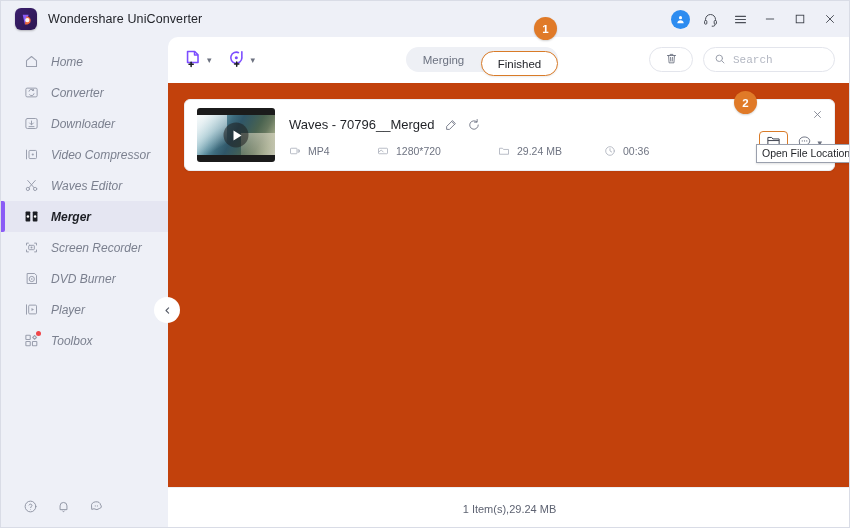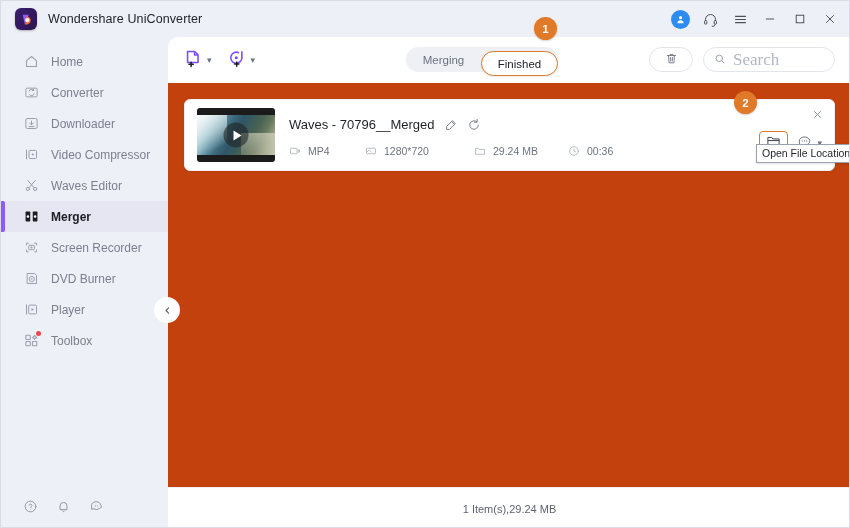--- a/index.html
+++ b/index.html
@@ -51,21 +51,21 @@
   }
   .nav { padding-top:9px; }
   .nav-item {
     position:relative; height:31px; display:flex; align-items:center;
     padding-left:22px; gap:12px; cursor:default;
   }
   .nav-item .ico {
     width:16px; height:16px; display:flex; align-items:center; justify-content:center;
     color:#9a9fae; flex:0 0 16px;
   }
-  .nav-item .lbl { font-size:12px; color:#7b808f; white-space:nowrap; }
+  .nav-item .lbl { font-size:12px; color:#7b808f; white-space:nowrap;font-style:italic; }
   .nav-item.active { background:#e5e6f2; }
   .nav-item.active::before {
     content:""; position:absolute; left:0; top:0; width:4px; height:31px;
     background:#8b5cf6; border-radius:0 2px 2px 0;
   }
   .nav-item.active .lbl { color:#1c1e24; font-weight:bold; }
   .nav-item.active .ico { color:#1c1e24; }
   .reddot {
     position:absolute; top:-2px; right:-2px; width:5px; height:5px;
     border-radius:50%; background:#f0464a;
@@ -121,22 +121,22 @@
   .trashbtn {
     width:44px; height:25px; border:1px solid #e3e5ec; border-radius:13px;
     display:flex; align-items:center; justify-content:center; color:#6b7080;
     background:#fff;
   }
   .searchbox {
     width:132px; height:25px; border:1px solid #e3e5ec; border-radius:13px;
     display:flex; align-items:center; padding-left:10px; gap:7px; background:#fff;
   }
   .searchbox input {
-    border:none; outline:none; font-size:17px; color:#2a2c33;
-    font-family:Liberation Serif, serif; width:86px; background:transparent;
+    border:none; outline:none; font-size:11px; color:#2a2c33;
+    font-family:Liberation Mono, monospace; width:86px; background:transparent;
   }
   .searchbox input::placeholder { color:#b3b7c2; }
 
   
   .content {
     position:absolute; left:0; top:46px; width:683px; height:404px;
     background:#c2410c; padding:16px;
   }
 
   
@@ -177,21 +177,21 @@
   .play::after {
     content:""; width:0; height:0; margin-left:2px;
     border-left:8px solid #ffffff;
     border-top:5.5px solid transparent; border-bottom:5.5px solid transparent;
   }
 
   .cardinfo { margin-left:14px; flex:1; }
   .row1 { display:flex; align-items:center; gap:9px; height:22px; }
   .fname { font-size:13px; color:#1f2126; }
   .row1 .ico { color:#6b7080; display:flex; align-items:center; }
-  .row2 { display:flex; align-items:center; gap:4px; margin-top:9px; }
+  .row2 { display:flex; align-items:center; gap:16px; margin-top:9px; }
   .meta { display:flex; align-items:center; gap:7px; color:#6f7482; font-size:10.5px; }
   .meta .ico { color:#aeb2bd; display:flex; align-items:center; }
   .m1 { width:72px; } .m2 { width:105px; } .m3 { width:90px; }
 
   .cardright {
     position:absolute; right:10px; top:0; height:72px;
     display:flex; flex-direction:column; align-items:flex-end;
   }
   .closex {
     position:absolute; right:0; top:7px; color:#7b808d;

